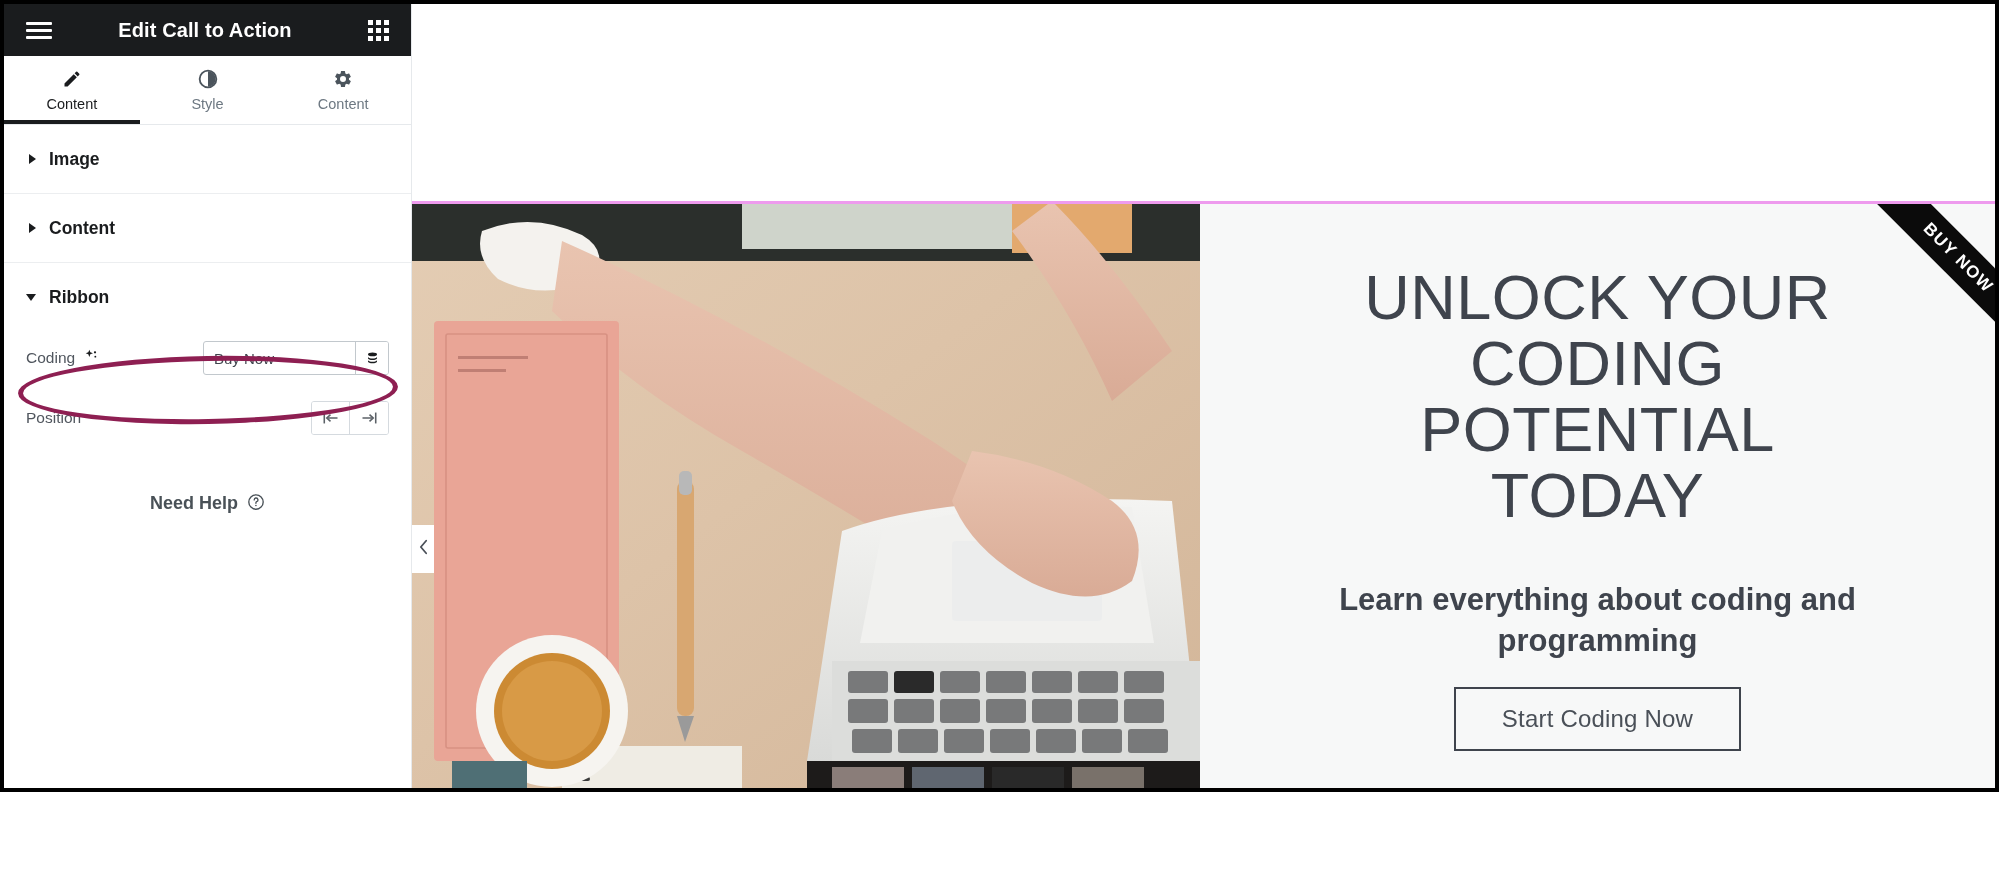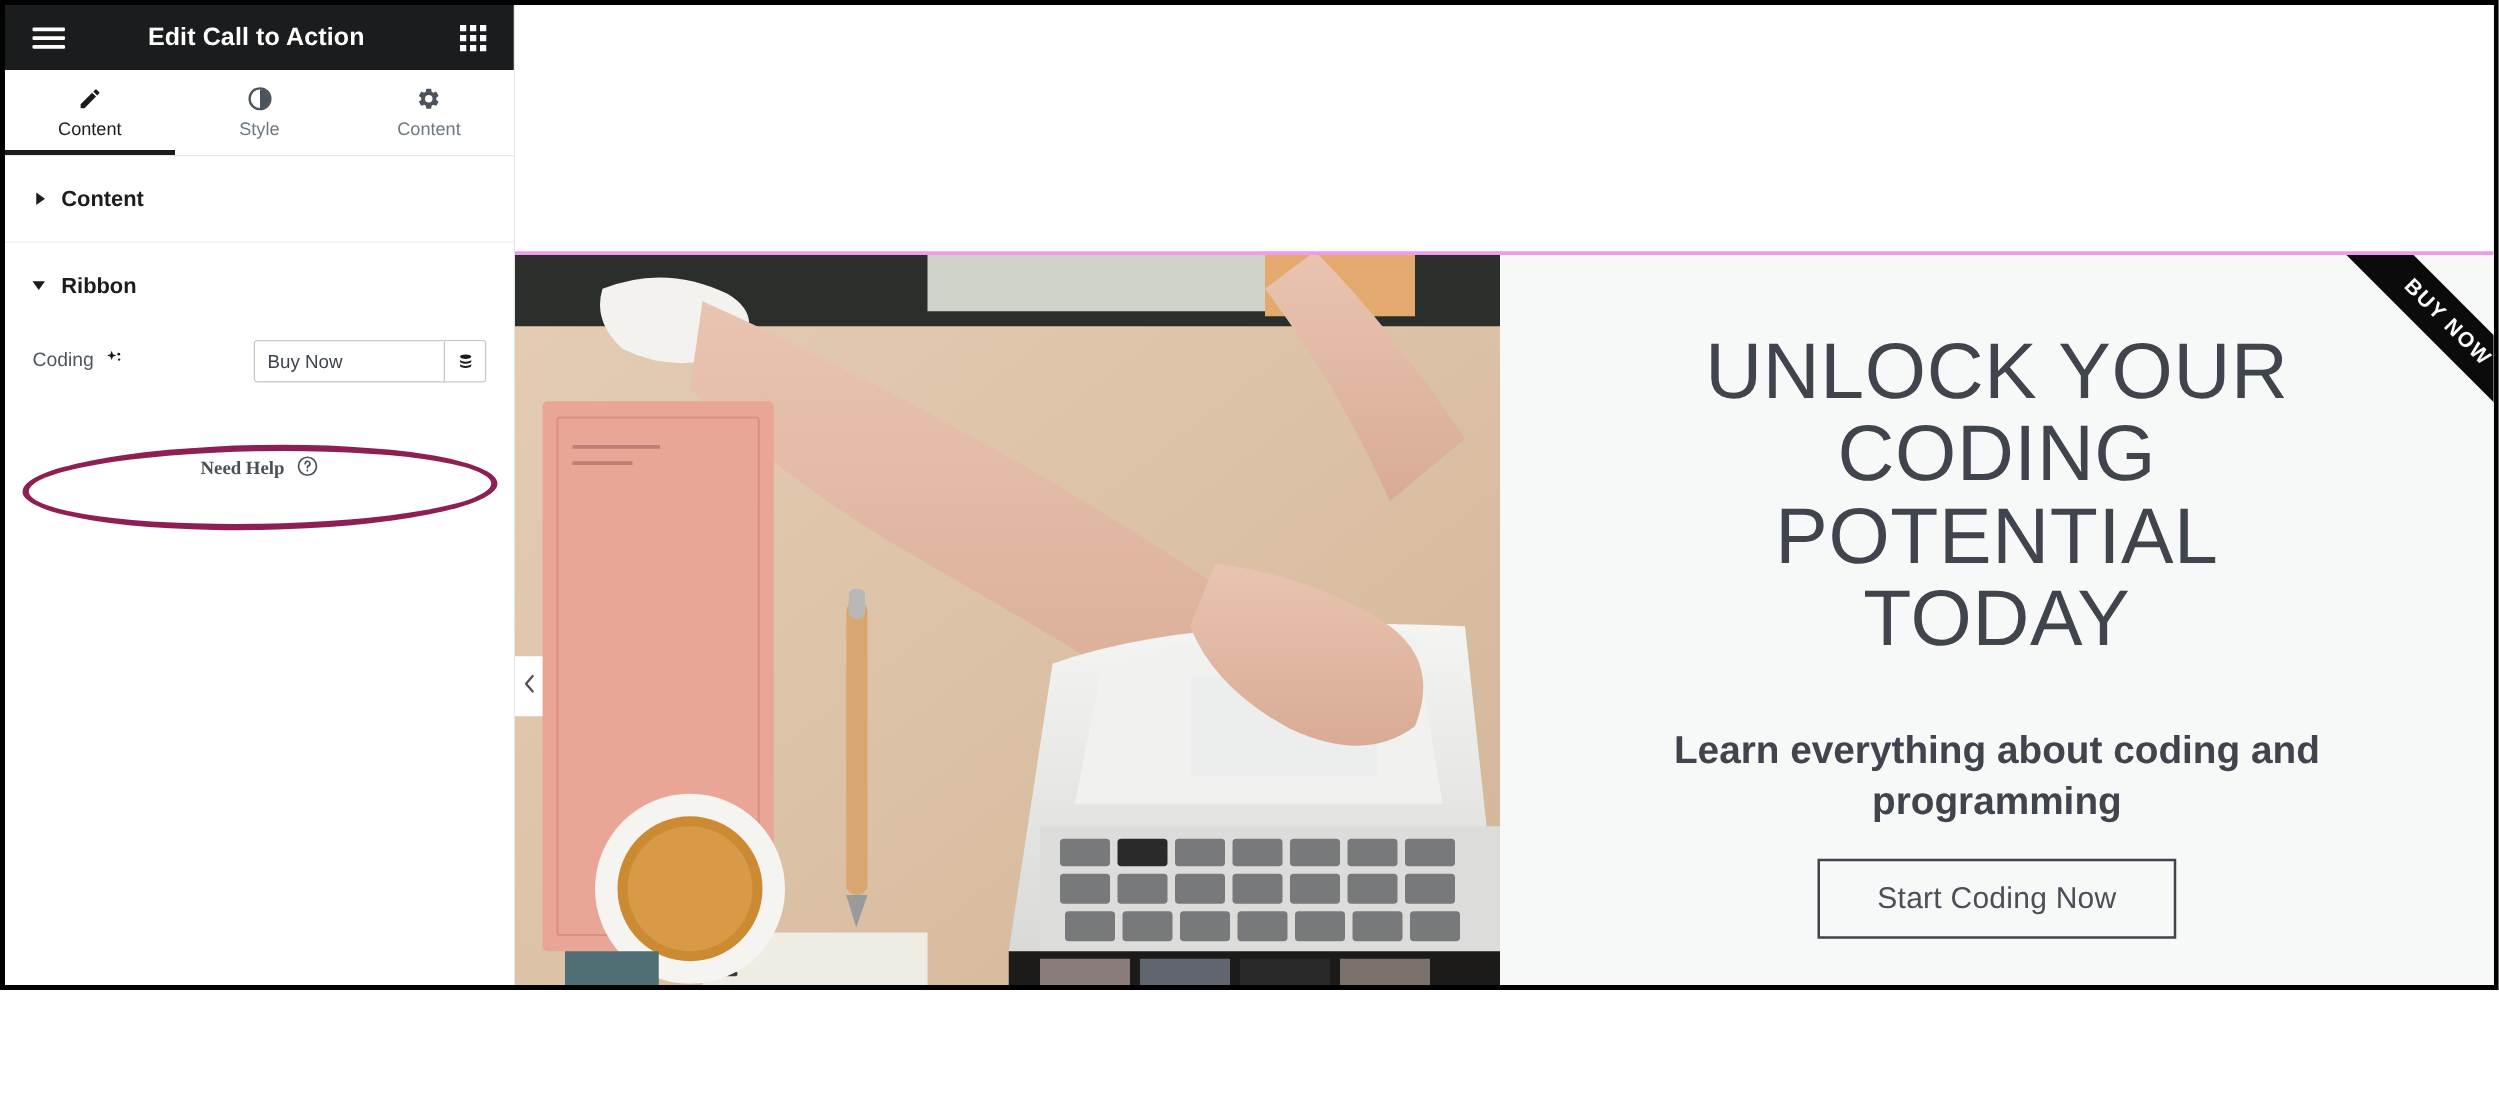--- a/index.html
+++ b/index.html
@@ -158,28 +158,27 @@
     display: flex; align-items: center; justify-content: center;
     cursor: pointer;
     border-right: 1px solid #d5dadf;
     background: #fff;
   }
   .choice:last-child { border-right: 0; }
 
   .need-help {
     margin-top: 52px;
     display: flex;
-    align-items: center;
+    align-items: flex-start;
     justify-content: center;
     gap: 9px;
-    font-size: 15px;
+    font-size: 18px;
     font-weight: bold;
     color: #495157;
     cursor: pointer;
-    font-family: Liberation Serif, serif;
   }
 
   
   .annot-ellipse {
     position: absolute;
     left: 14px; top: 352px;
     width: 380px; height: 68px;
     border: 5px solid #8e1f52;
     border-radius: 50%;
     pointer-events: none;
@@ -344,20 +343,26 @@
       <div class="tab">
         <span>
           <svg width="20" height="20" viewBox="0 0 24 24" fill="#4b545c">
               <path d="M19.14 12.94a7.4 7.4 0 0 0 .06-.94 7.4 7.4 0 0 0-.06-.94l2.03-1.58a.5.5 0 0 0 .12-.62l-1.92-3.32a.5.5 0 0 0-.6-.22l-2.39.96a7.1 7.1 0 0 0-1.62-.94l-.36-2.54a.5.5 0 0 0-.5-.42h-3.84a.5.5 0 0 0-.5.42l-.36 2.54c-.58.24-1.12.56-1.62.94l-2.39-.96a.5.5 0 0 0-.6.22L2.67 8.86a.5.5 0 0 0 .12.62l2.03 1.58a7.4 7.4 0 0 0 0 1.88L2.79 14.52a.5.5 0 0 0-.12.62l1.92 3.32a.5.5 0 0 0 .6.22l2.39-.96c.5.38 1.04.7 1.62.94l.36 2.54a.5.5 0 0 0 .5.42h3.84a.5.5 0 0 0 .5-.42l.36-2.54c.58-.24 1.12-.56 1.62-.94l2.39.96a.5.5 0 0 0 .6-.22l1.92-3.32a.5.5 0 0 0-.12-.62l-2.03-1.58zM12 15.6A3.6 3.6 0 1 1 12 8.4a3.6 3.6 0 0 1 0 7.2z"></path>
             </svg>
         </span>
         <span>Content</span>
       </div>
     </div>
 
+    <div class="section">
+      <div class="section-head">
+        <span class="caret right"></span>
+        <span>Image</span>
+      </div>
+    </div>
 
     <div class="section">
       <div class="section-head">
         <span class="caret right"></span>
         <span>Content</span>
       </div>
     </div>
 
     <div class="section" style="border-bottom:0;">
       <div class="section-head">
@@ -384,20 +389,39 @@
           <div class="dyn-btn">
             <svg width="15" height="15" viewBox="0 0 24 24" fill="#1a1c1e">
               <ellipse cx="12" cy="5.4" rx="7.2" ry="2.9"></ellipse>
               <path d="M4.8 9c0 1.6 3.2 2.9 7.2 2.9s7.2-1.3 7.2-2.9v2.4c0 1.6-3.2 2.9-7.2 2.9S4.8 13 4.8 11.4z"></path>
               <path d="M4.8 14.4c0 1.6 3.2 2.9 7.2 2.9s7.2-1.3 7.2-2.9v2.4c0 1.6-3.2 2.9-7.2 2.9s-7.2-1.3-7.2-2.9z"></path>
             </svg>
           </div>
         </div>
       </div>
 
+      <div class="control-row">
+        <div class="control-label">Position</div>
+        <div class="choices">
+          <div class="choice">
+            <svg width="19" height="14" viewBox="0 0 24 18">
+              <rect x="3" y="2" width="2" height="14" fill="#5b6167"></rect>
+              <path d="M21 9H8" stroke="#5b6167" stroke-width="2" fill="none"></path>
+              <path d="M12 4.6 7.2 9l4.8 4.4" stroke="#5b6167" stroke-width="2" fill="none"></path>
+            </svg>
+          </div>
+          <div class="choice">
+            <svg width="19" height="14" viewBox="0 0 24 18">
+              <rect x="19" y="2" width="2" height="14" fill="#5b6167"></rect>
+              <path d="M3 9h13" stroke="#5b6167" stroke-width="2" fill="none"></path>
+              <path d="M12 4.6 16.8 9 12 13.4" stroke="#5b6167" stroke-width="2" fill="none"></path>
+            </svg>
+          </div>
+        </div>
+      </div>
 
       <div class="need-help">
         <span>Need Help</span>
         <span>
           <svg width="18" height="18" viewBox="0 0 24 24">
             <circle cx="12" cy="12" r="9.6" fill="none" stroke="#495157" stroke-width="1.8"></circle>
             <path d="M9.6 9.2a2.5 2.5 0 1 1 3.2 2.4c-.7.3-.9.8-.9 1.5v.5" fill="none" stroke="#495157" stroke-width="1.8" stroke-linecap="round"></path>
             <circle cx="11.9" cy="16.6" r="1.1" fill="#495157"></circle>
           </svg>
         </span>

